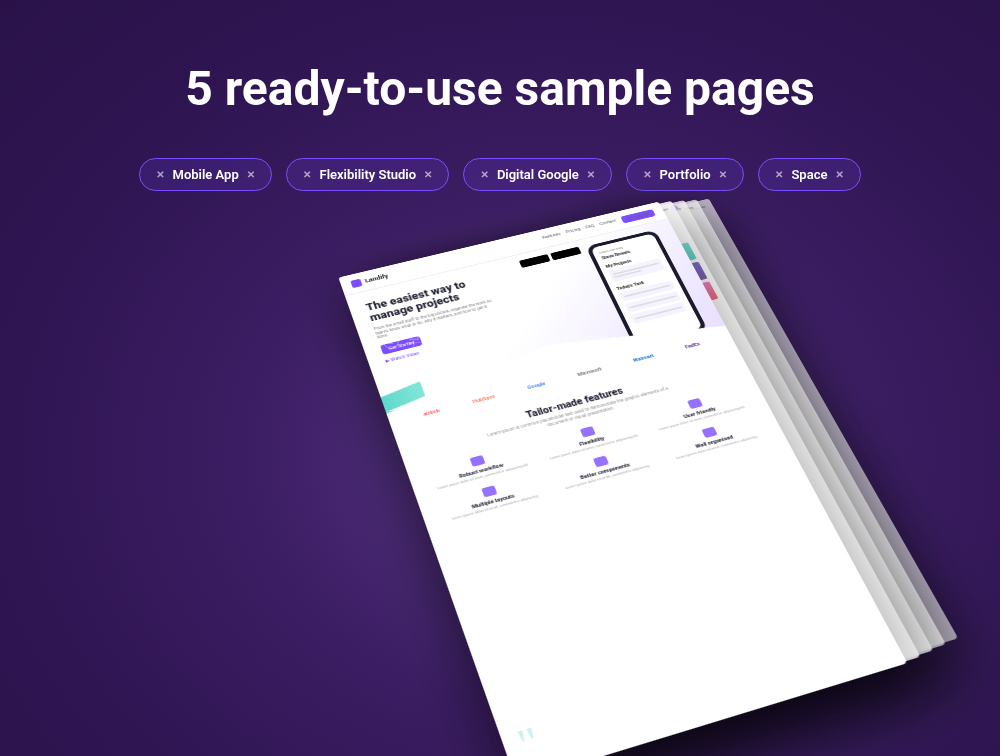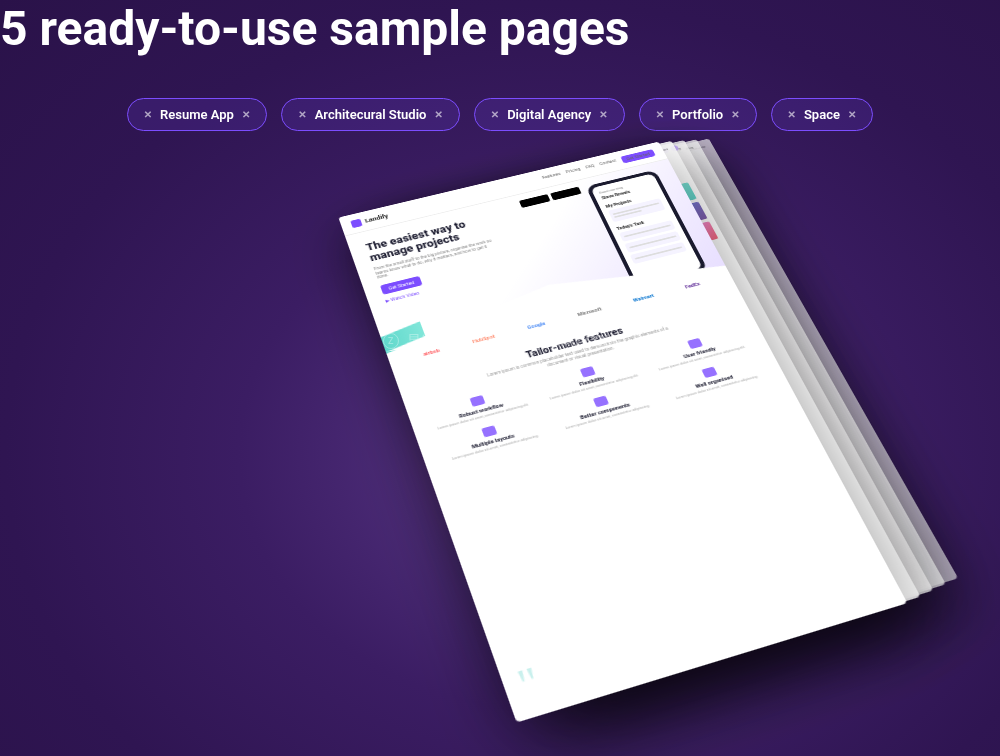--- a/index.html
+++ b/index.html
@@ -5,25 +5,26 @@
 * { margin: 0; padding: 0; box-sizing: border-box; }
 body {
   width: 1000px;
   height: 756px;
   background: radial-gradient(ellipse at 55% 60%, #6b3a8c 0%, #4a2a75 20%, #3b1d63 40%, #2f1552 70%, #2a1249 100%);
   font-family: -apple-system, BlinkMacSystemFont, "Segoe UI", Roboto, sans-serif;
   overflow: hidden;
   position: relative;
 }
 .title {
-  text-align: left;
+  text-align: center;
   color: #fff;
   font-size: 48px;
   font-weight: 700;
   line-height: 1.2;
+  padding-top: 60px;
   margin-bottom: 40px;
 }
 .pills {
   display: flex;
   justify-content: center;
   gap: 14px;
   margin-bottom: 50px;
 }
 .pill {
   border: 1.5px solid #7c4dff;
@@ -150,31 +151,31 @@
 .wm-icon { width: 16px; height: 16px; border: 1.5px solid rgba(255,255,255,0.35); border-radius: 50%; display: inline-flex; align-items: center; justify-content: center; font-size: 9px; }
 </style>
 </head>
 <body>
 
 <h1 class="title">5 ready-to-use sample pages</h1>
 
 <div class="pills">
   <div class="pill">
       <span class="x">✕</span>
-      <span>Resume App</span>
-      <span class="x">✕</span>
-    </div>
-  <div class="pill">
-      <span class="x">✕</span>
-      <span>Architecural Studio</span>
-      <span class="x">✕</span>
-    </div>
-  <div class="pill">
-      <span class="x">✕</span>
-      <span>Digital Agency</span>
+      <span>Mobile App</span>
+      <span class="x">✕</span>
+    </div>
+  <div class="pill">
+      <span class="x">✕</span>
+      <span>Flexibility Studio</span>
+      <span class="x">✕</span>
+    </div>
+  <div class="pill">
+      <span class="x">✕</span>
+      <span>Digital Google</span>
       <span class="x">✕</span>
     </div>
   <div class="pill">
       <span class="x">✕</span>
       <span>Portfolio</span>
       <span class="x">✕</span>
     </div>
   <div class="pill">
       <span class="x">✕</span>
       <span>Space</span>

